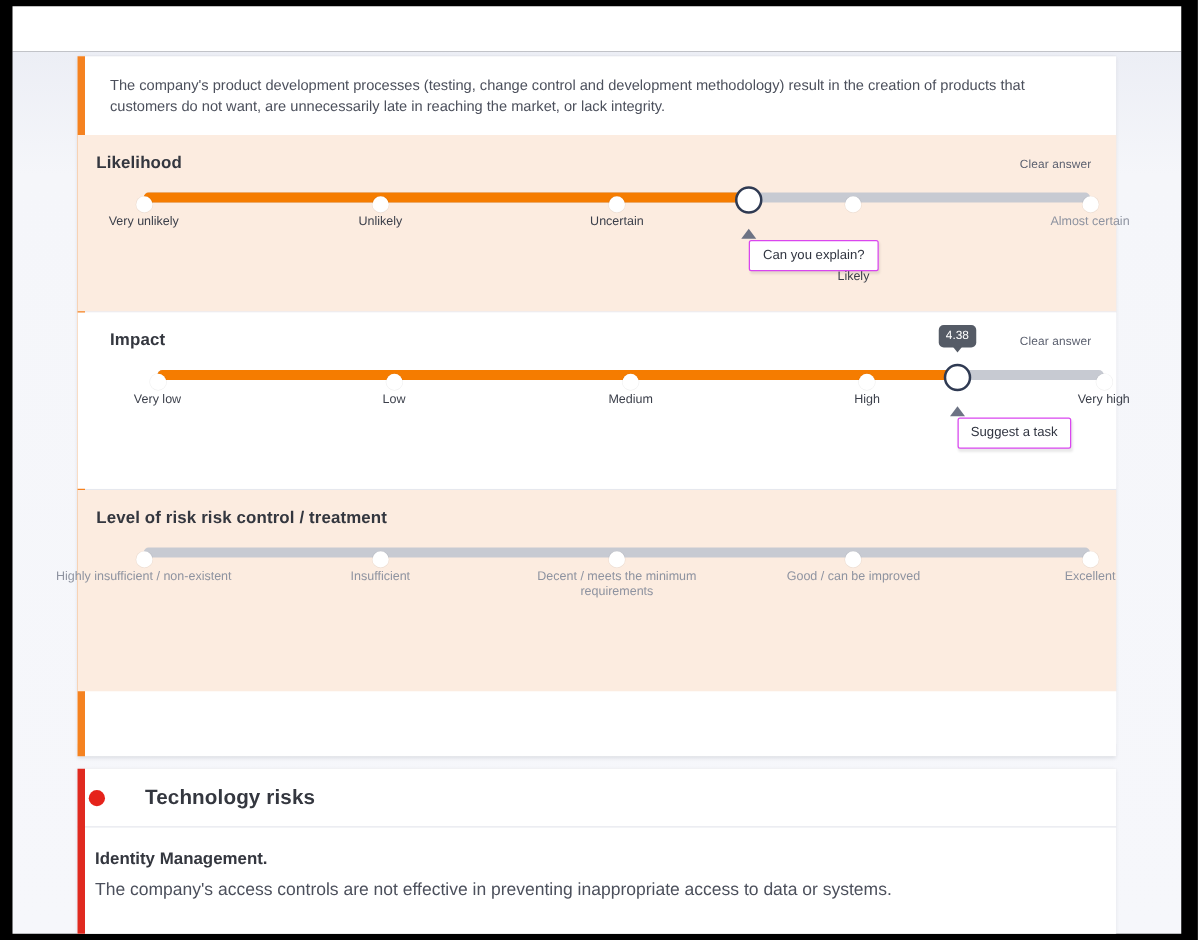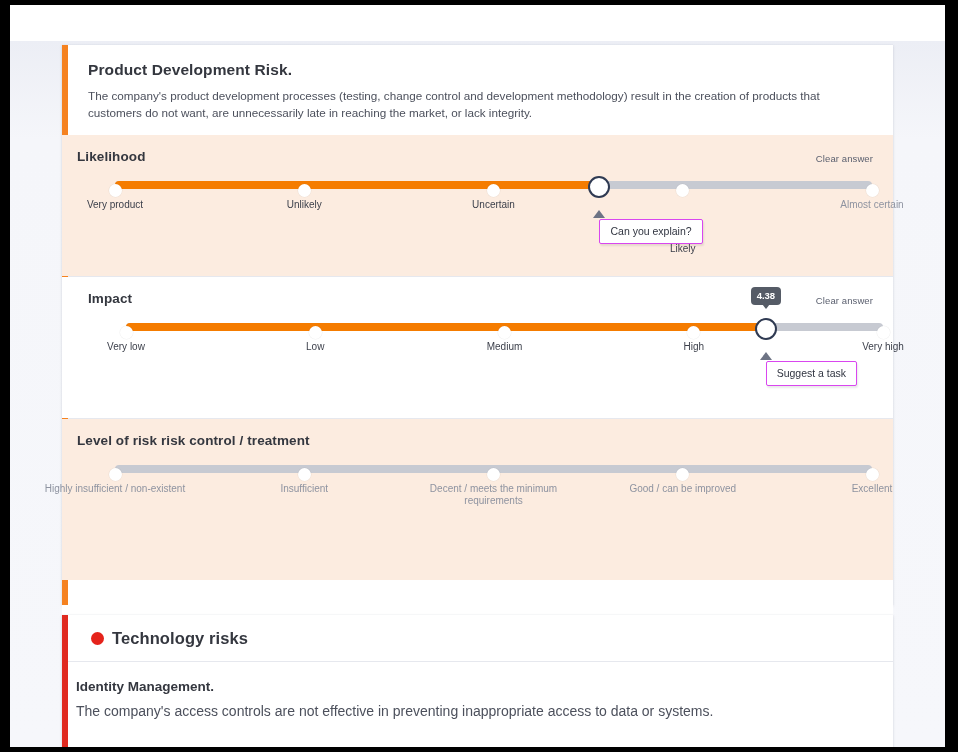--- a/index.html
+++ b/index.html
@@ -160,21 +160,21 @@
   .tick-label.muted { color: #8e93a0; }
 
   
   .value-bubble {
     position: absolute;
     top: -36px;
     margin-left: -15px;
     background: #555b66;
     color: #ffffff;
     font-size: 9.5px;
-    font-weight: bold;
+    font-weight: normal;
     padding: 3px 6px 4px;
     border-radius: 4px;
     z-index: 6;
   }
   .value-bubble::after {
     content: "";
     position: absolute;
     left: 50%; bottom: -4px;
     margin-left: -4px;
     border-left: 4px solid transparent;
@@ -223,22 +223,23 @@
   #tech-card {
     left: 52px; top: 574px;
     width: 831px; height: 140px;
   }
   #tech-accent { background: #E02A20; }
 
   .tech-head {
     height: 46px;
     display: flex;
     align-items: center;
-    padding: 0 20px 0 29px;
+    padding: 0 20px 0 9px;
     border-bottom: 1px solid #e6e8ee;
+    gap: 24px;
   }
   .red-dot {
     width: 13px; height: 13px;
     border-radius: 50%;
     background: #E5231B;
     margin-right: 8px;
     flex: none;
   }
   .tech-title {
     font-size: 16.5px;
@@ -268,35 +269,34 @@
 <div id="viewport">
 
   <div id="browser-chrome"></div>
 
   <div id="page">
 
     <div class="card" id="risk-card">
       <div class="card-accent" id="risk-accent" style="background: rgb(245, 130, 32);"></div>
 
       <div class="risk-head">
-        <div class="risk-title">Product Development Risk.</div>
         <p class="risk-desc">The company's product development processes (testing, change control and development methodology) result in the creation of products that customers do not want, are unnecessarily late in reaching the market, or lack integrity.</p>
       </div>
 
       <div id="sliders-host">
           <div class="slider-block tint">
             <div class="block-head">
               <div class="block-title">Likelihood</div>
               <div class="clear-answer">Clear answer</div>
             </div>
             <div class="slider-area" style="height: 96px;">
               <div class="track">
                 <div class="track-fill" style="width: 64%;"></div>
                 <div class="tick on" style="left: 0%;"></div>
-                <div class="tick-label" style="left: 0%;">Very product</div>
+                <div class="tick-label" style="left: 0%;">Very unlikely</div>
                 <div class="tick on" style="left: 25%;"></div>
                 <div class="tick-label" style="left: 25%;">Unlikely</div>
                 <div class="tick on" style="left: 50%;"></div>
                 <div class="tick-label" style="left: 50%;">Uncertain</div>
                 <div class="tick on" style="left: 75%;"></div>
                 <div class="tick-label" style="left: 75%; margin-top: 44px;">Likely</div>
                 <div class="tick" style="left: 100%;"></div>
                 <div class="tick-label muted" style="left: 100%;">Almost certain</div>
                 <div class="handle" style="left: 64%;"></div>
                 <div class="callout-arrow" style="left: 64%;"></div>

